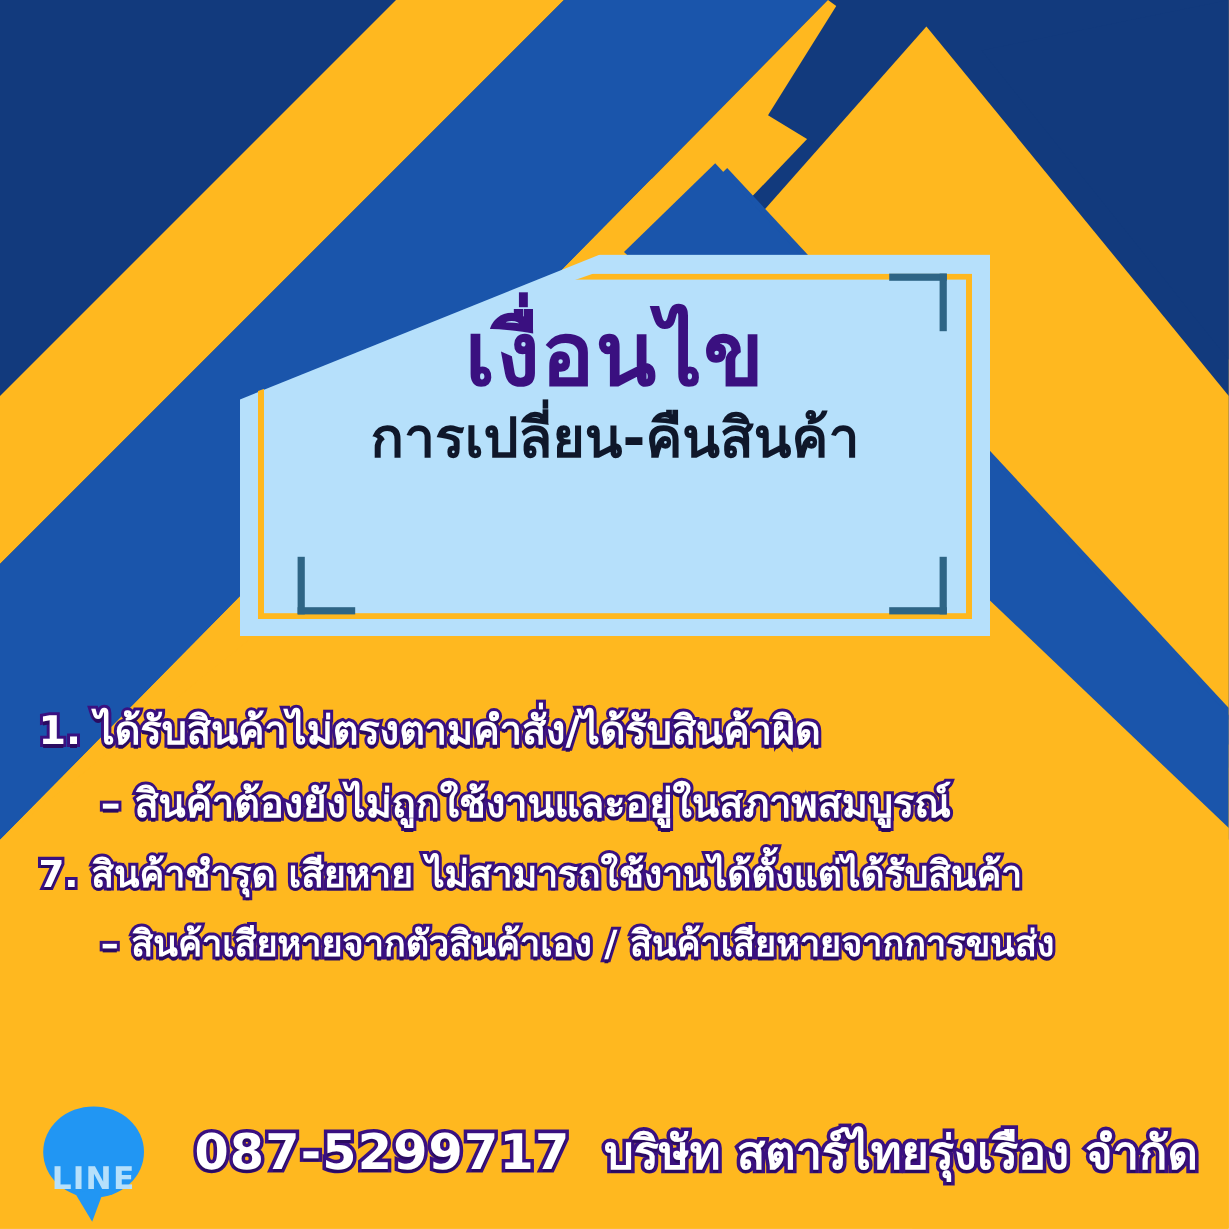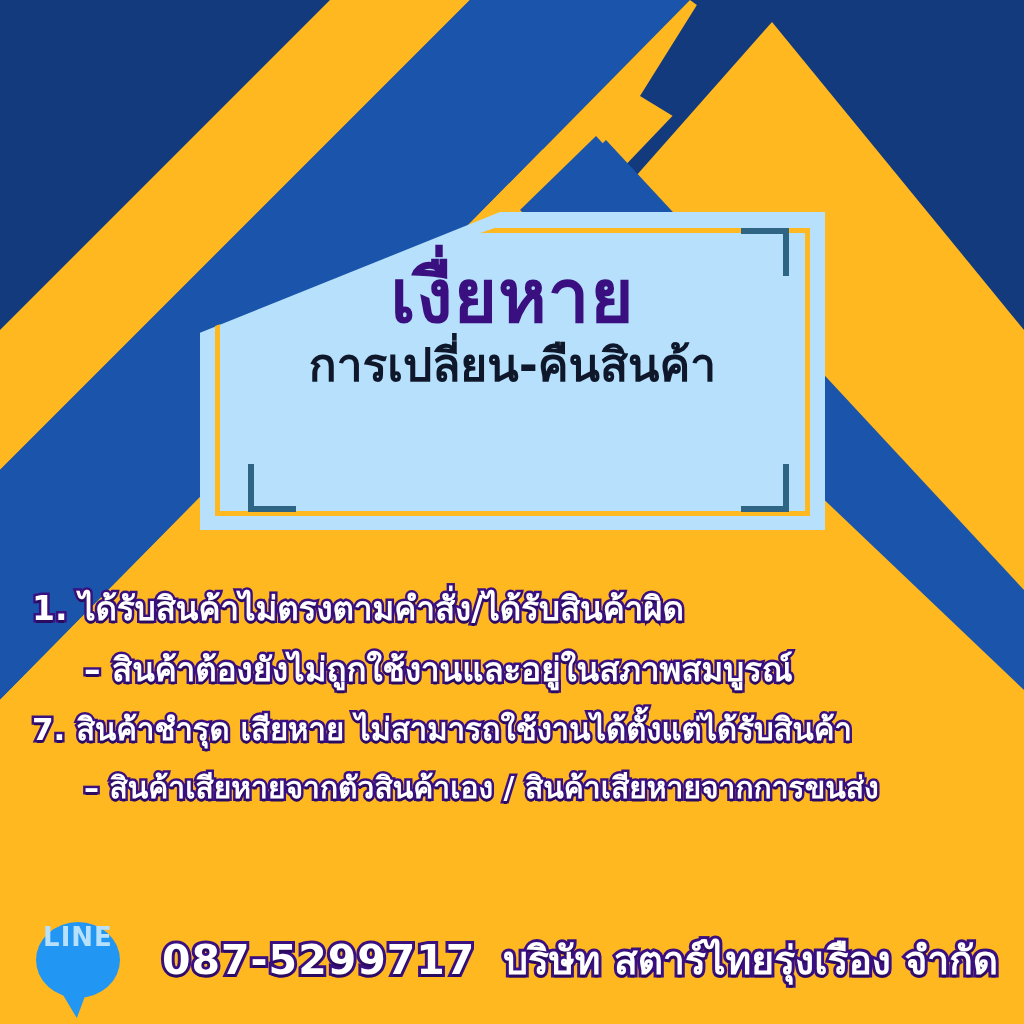--- a/index.html
+++ b/index.html
@@ -117,21 +117,21 @@
     z-index: 11;
   }
   .line-badge {
     position: relative;
     margin-left: 36px;
     width: 84px;
     height: 76px;
     background: #2196f3;
     border-radius: 42px / 38px;
     display: flex;
-    align-items: flex-start;
+    align-items: flex-end;
     justify-content: center;
     flex: 0 0 auto;
   }
   .line-badge::after {
     content: "";
     position: absolute;
     left: 28px;
     bottom: -20px;
     width: 0;
     height: 0;
@@ -203,21 +203,21 @@
     <polygon points="1024,0 1024,300 818,42" fill="#123a7d"></polygon>
   </svg>
 
   <div class="title-card"></div>
   <div class="title-card-inner-border"></div>
   <div class="corner tr"></div>
   <div class="corner bl"></div>
   <div class="corner br"></div>
 
   <div class="title-text-wrap">
-    <div class="title-main">เงื่ยหาย</div>
+    <div class="title-main">เงื่อนไข</div>
     <div class="title-sub">การเปลี่ยน-คืนสินค้า</div>
   </div>
 
   <div class="body-list">
     <div class="body-line lvl0">1. ได้รับสินค้าไม่ตรงตามคำสั่ง/ได้รับสินค้าผิด</div>
     <div class="body-line lvl1">– สินค้าต้องยังไม่ถูกใช้งานและอยู่ในสภาพสมบูรณ์</div>
     <div class="body-line lvl0 sz2">7. สินค้าชำรุด เสียหาย ไม่สามารถใช้งานได้ตั้งแต่ได้รับสินค้า</div>
     <div class="body-line lvl1 sz3">– สินค้าเสียหายจากตัวสินค้าเอง / สินค้าเสียหายจากการขนส่ง</div>
   </div>
 

